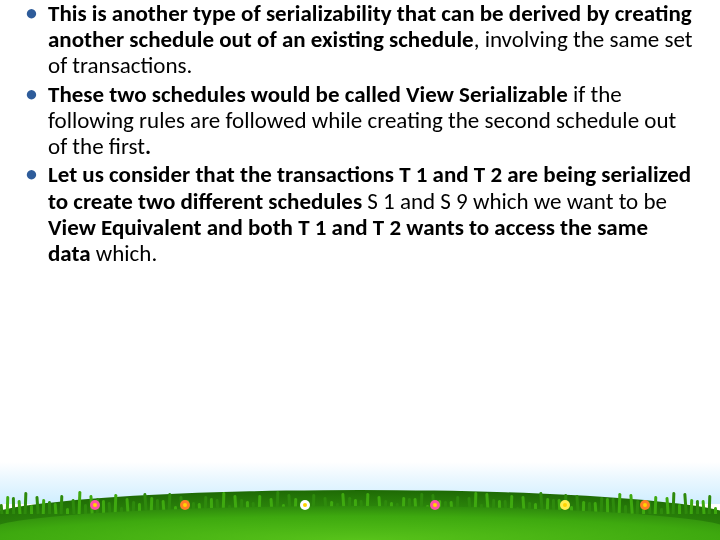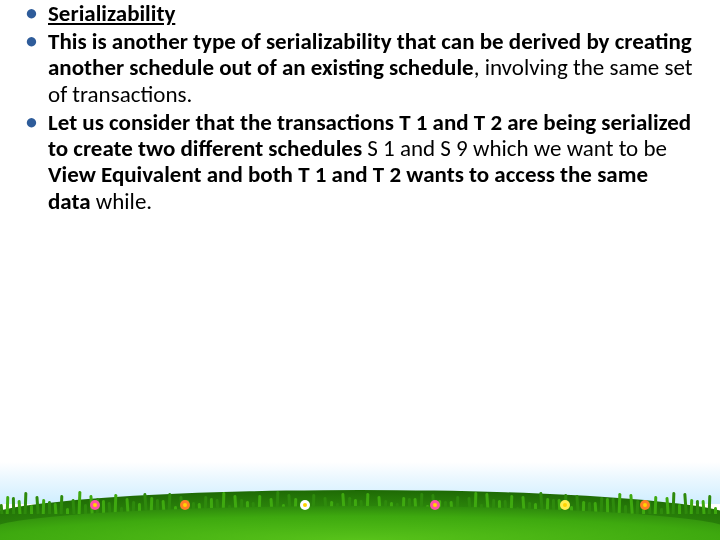--- a/index.html
+++ b/index.html
@@ -103,23 +103,23 @@
     background:#ffd400; border-radius:50%;
   }
 </style>
 </head>
 <body>
 
 <div class="slide">
 
 
   <ul class="bullets">
-    <li><span class="u">Serializability</span></li>
     <li>This is another type of serializability that can be derived by creating another schedule out of an existing schedule<span class="nw">, involving the same set of transactions.</span></li>
-    <li>Let us consider that the transactions T 1 and T 2 are being serialized to create two different schedules<span class="nw"> S 1 and S 9 which we want to be </span>View Equivalent and both T 1 and T 2 wants to access the same data<span class="nw"> while.</span></li>
+    <li>These two schedules would be called View Serializable<span class="nw"> if the following rules are followed while creating the second schedule out of the first</span>.</li>
+    <li>Let us consider that the transactions T 1 and T 2 are being serialized to create two different schedules<span class="nw"> S 1 and S 9 which we want to be </span>View Equivalent and both T 1 and T 2 wants to access the same data<span class="nw"> which.</span></li>
   </ul>
 
   <div class="ground">
     <div class="sky"></div>
     <div class="grass-back"></div>
     <div class="blades" id="blades">
         <span style="left: 0px; height: 10px; transform: rotate(-4deg); background: rgb(46, 138, 12);"></span>
         <span style="left: 6px; height: 18px; transform: rotate(2deg); background: rgb(62, 169, 15);"></span>
         <span style="left: 12px; height: 17px; transform: rotate(-1deg); background: rgb(46, 138, 12);"></span>
         <span style="left: 18px; height: 14px; transform: rotate(-4deg); background: rgb(62, 169, 15);"></span>

